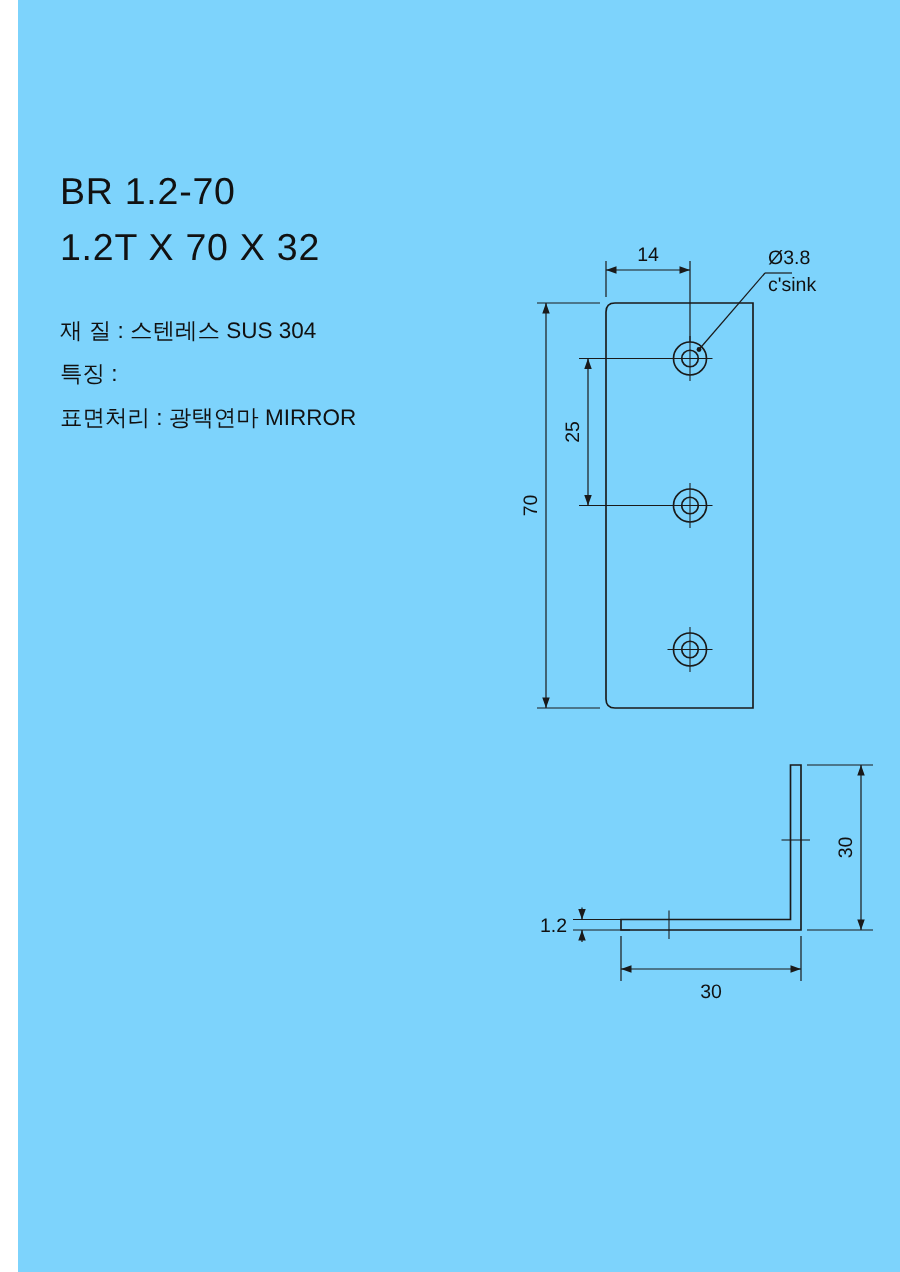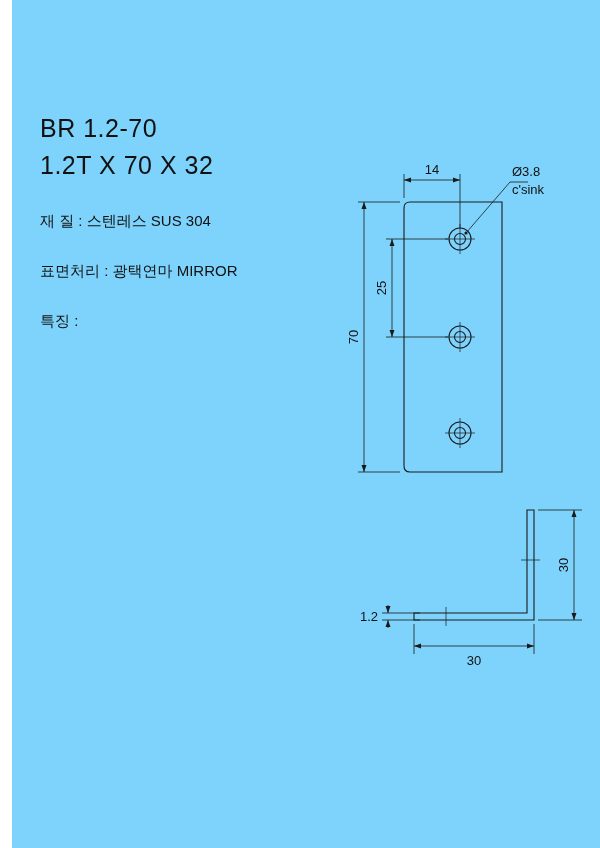--- a/index.html
+++ b/index.html
@@ -37,21 +37,20 @@
     white-space: nowrap;
   }
   .prop-list {
     margin-top: 22px;
   }
   .prop-line {
     font-size: 15px;
     line-height: 29px;
     color: #111;
     white-space: nowrap;
-    margin-top: 21px;
   }
   
   .drawing {
     position: absolute;
     left: 330px;
     top: 150px;
     width: 260px;
     height: 540px;
   }
   svg { display: block; }
@@ -120,22 +119,22 @@
 <body>
 
 <div class="page">
 
   <div class="spec-block">
     <div class="title-line">BR 1.2-70</div>
     <div class="title-line">1.2T X 70 X 32</div>
 
     <div class="prop-list">
       <div class="prop-line">재 질 : 스텐레스 SUS 304</div>
+      <div class="prop-line">특징 :</div>
       <div class="prop-line">표면처리 : 광택연마 MIRROR</div>
-      <div class="prop-line">특징 :</div>
     </div>
   </div>
 
   <div class="drawing">
     <svg width="260" height="540" viewBox="0 0 260 540" xmlns="http://www.w3.org/2000/svg">
 
       <g stroke="#1a1a1a" fill="none" stroke-width="1.1">
 
         <path d="M 68 52 L 160 52 L 160 322 L 68 322 Q 62 322 62 316 L 62 58 Q 62 52 68 52 Z"></path>
       </g>

